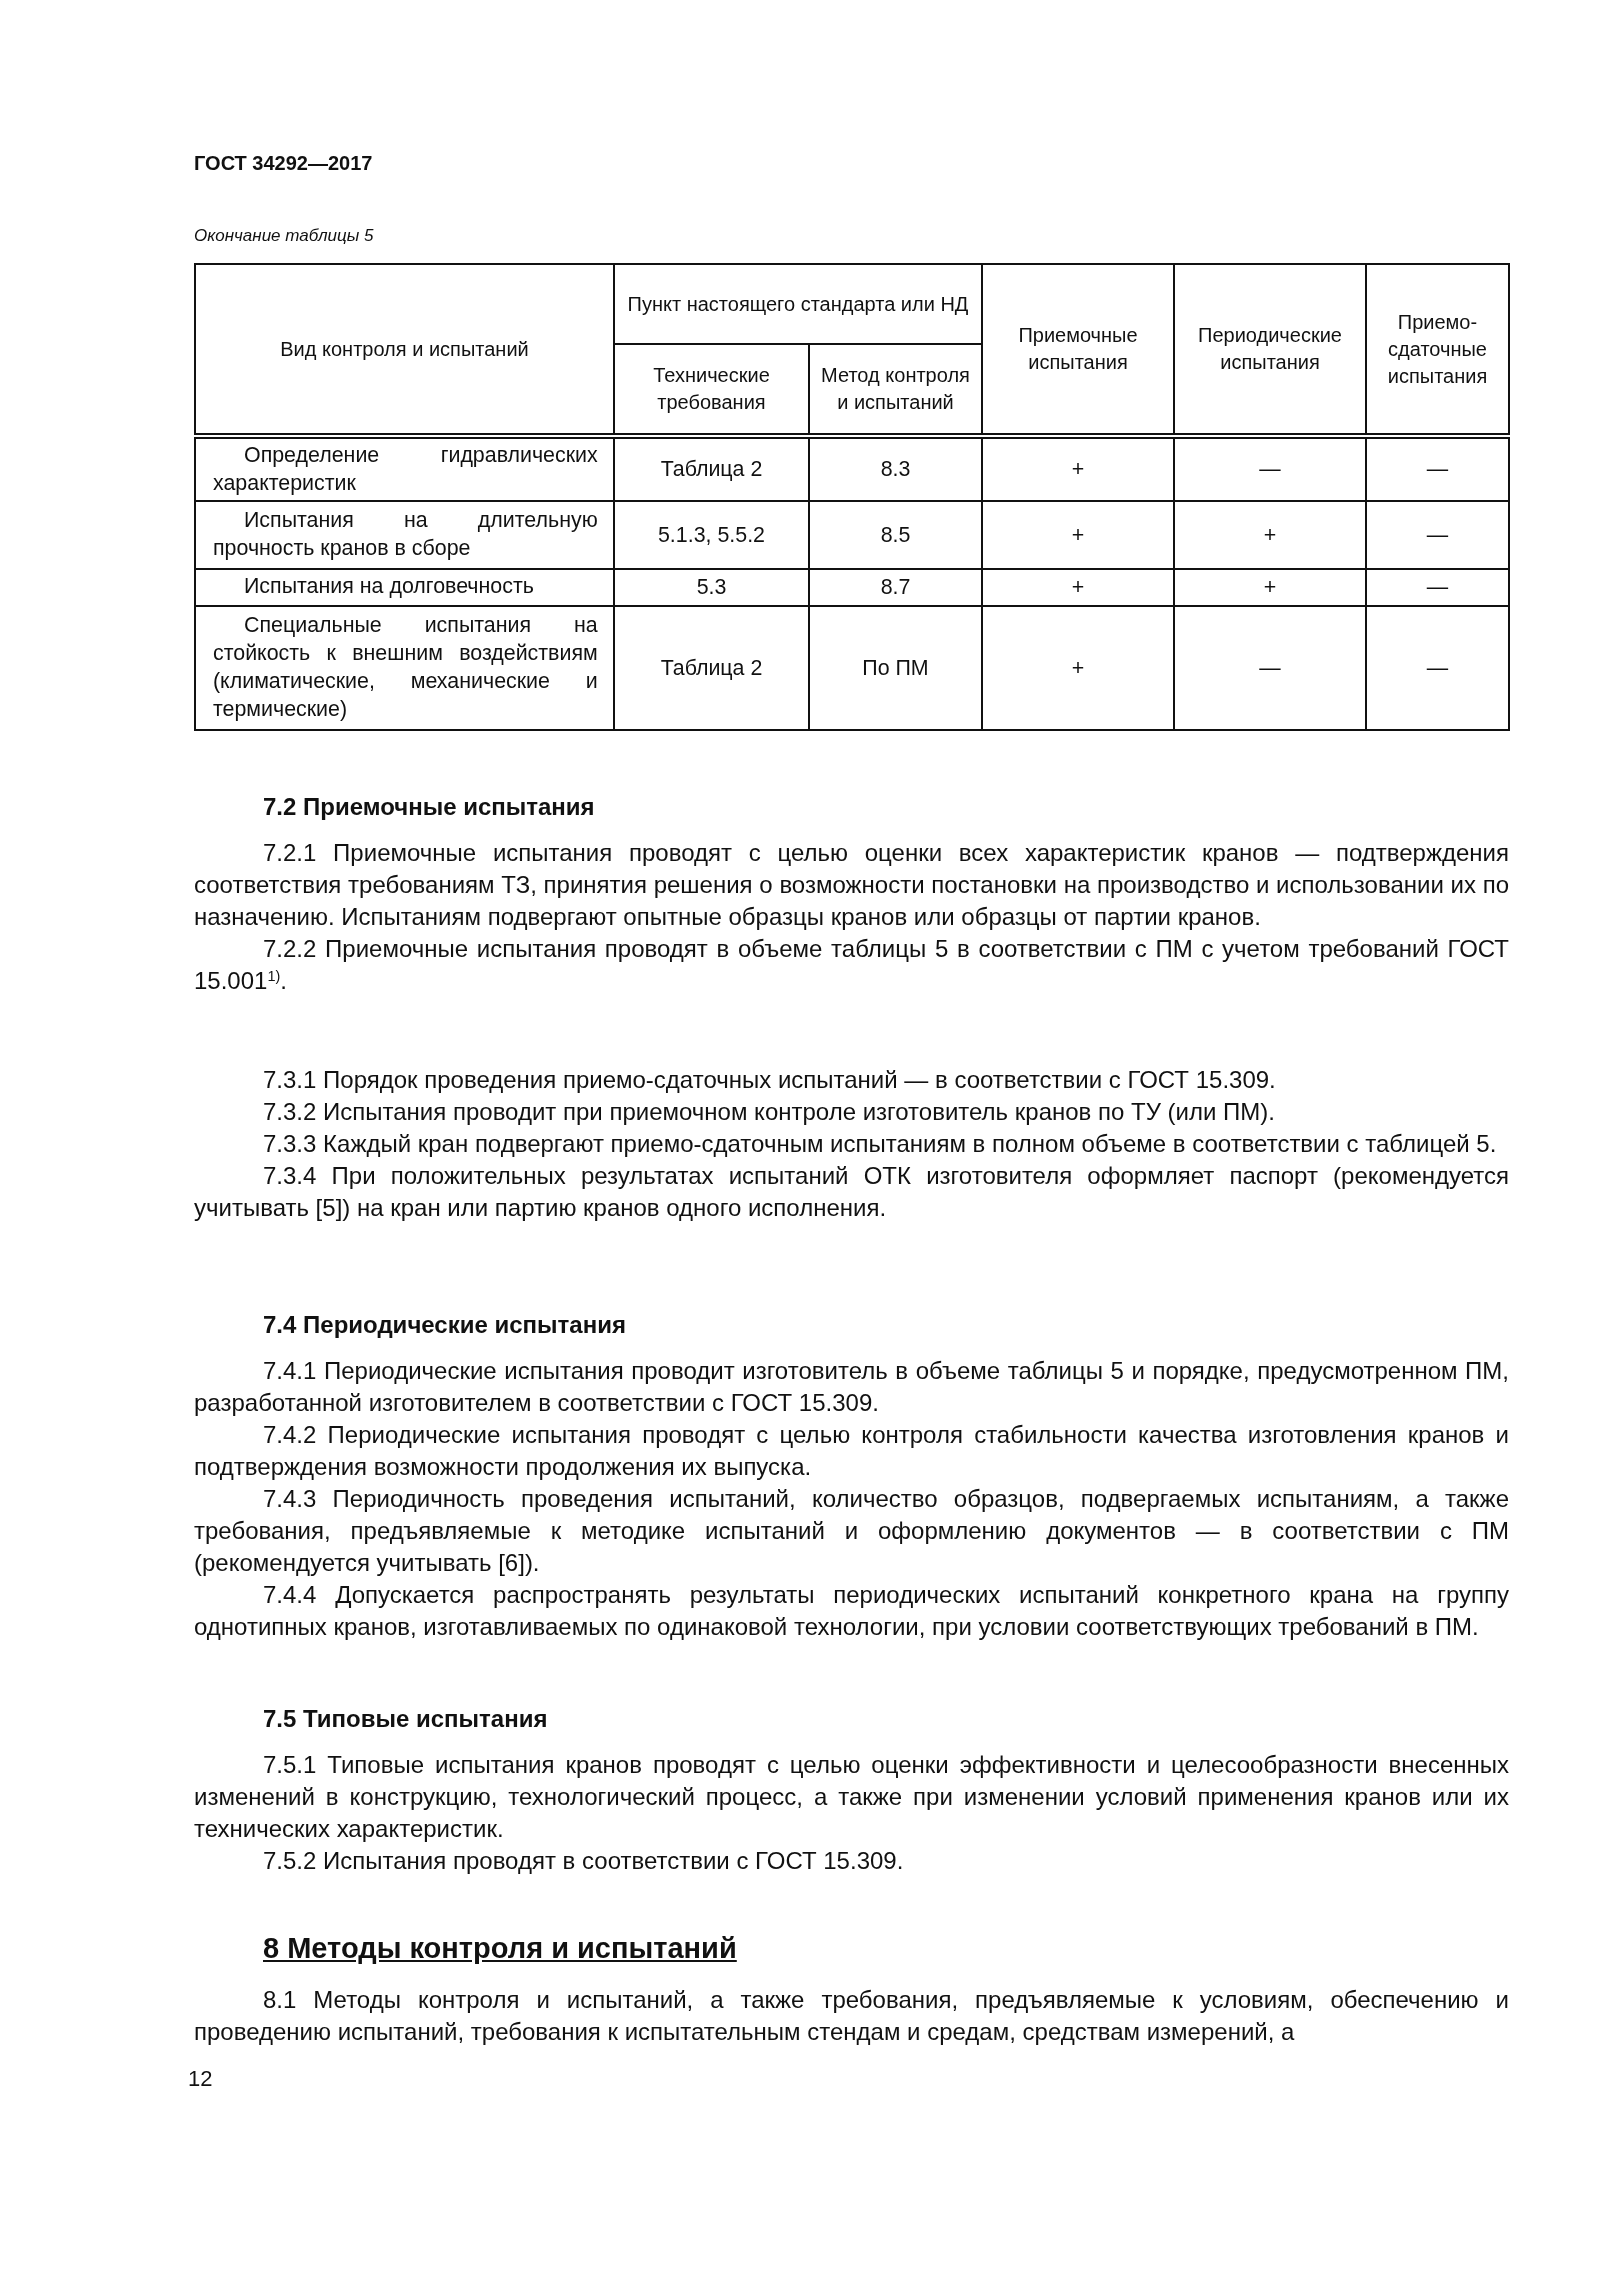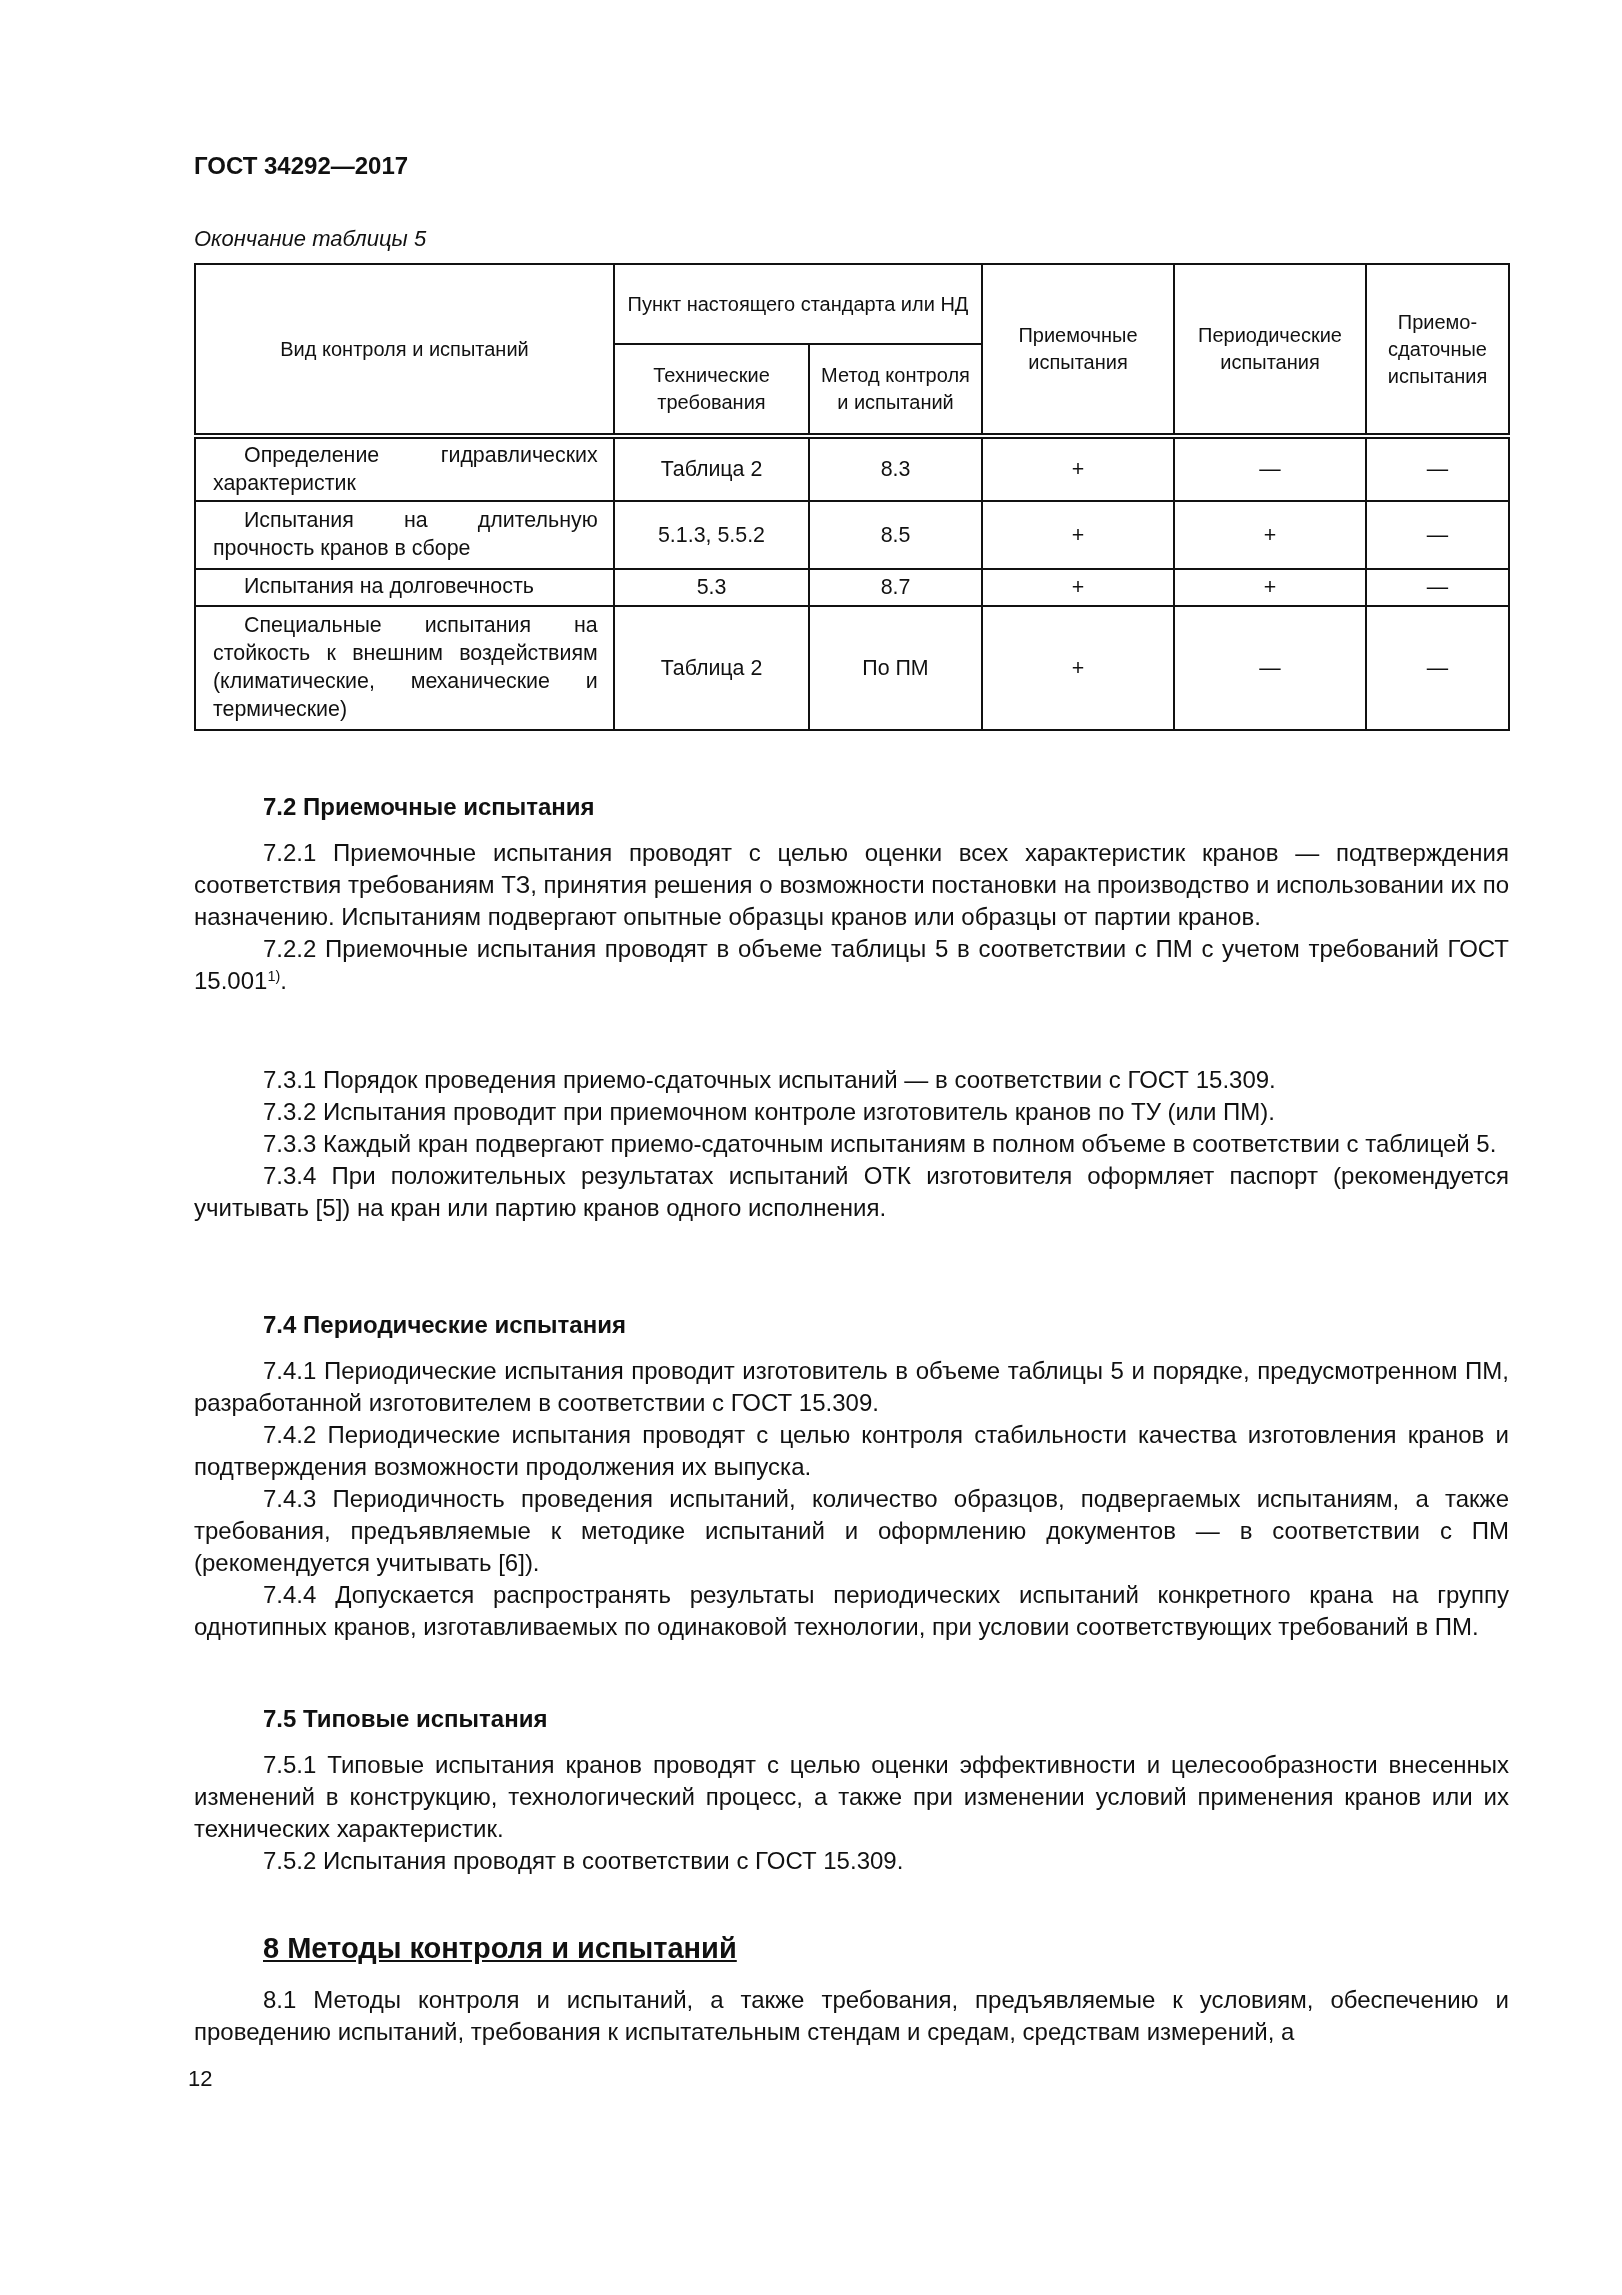--- a/index.html
+++ b/index.html
@@ -2,25 +2,25 @@
 <html style="font-size:12.2px"><head>
 <meta charset="utf-8">
 <style>
   html, body { margin: 0; padding: 0; background: #ffffff; }
   body {
     width: 1623px; height: 2295px; position: relative; overflow: hidden;
     font-family: "Liberation Sans", sans-serif; color: #111111;
   }
   .page-header {
     position: absolute; left: 194px; top: 152px;
-    font-size: 24px; font-weight: bold; letter-spacing: 0px; text-align: right;
+    font-size: 20px; font-weight: bold; letter-spacing: 0px; text-align: right;
   }
   .table-caption {
     position: absolute; left: 194px; top: 226px;
-    font-size: 22px; font-style: italic;
+    font-size: 17px; font-style: italic;
   }
   table.spec {
     position: absolute; left: 194px; top: 263px;
     width: 1315px; border-collapse: collapse; table-layout: fixed;
     font-size: 21.4px; line-height: 28px;
   }
   table.spec td, table.spec th {
     border: 2.3px solid #111; padding: 0 7.7px; text-align: center; vertical-align: middle;
     font-weight: normal;
   }

